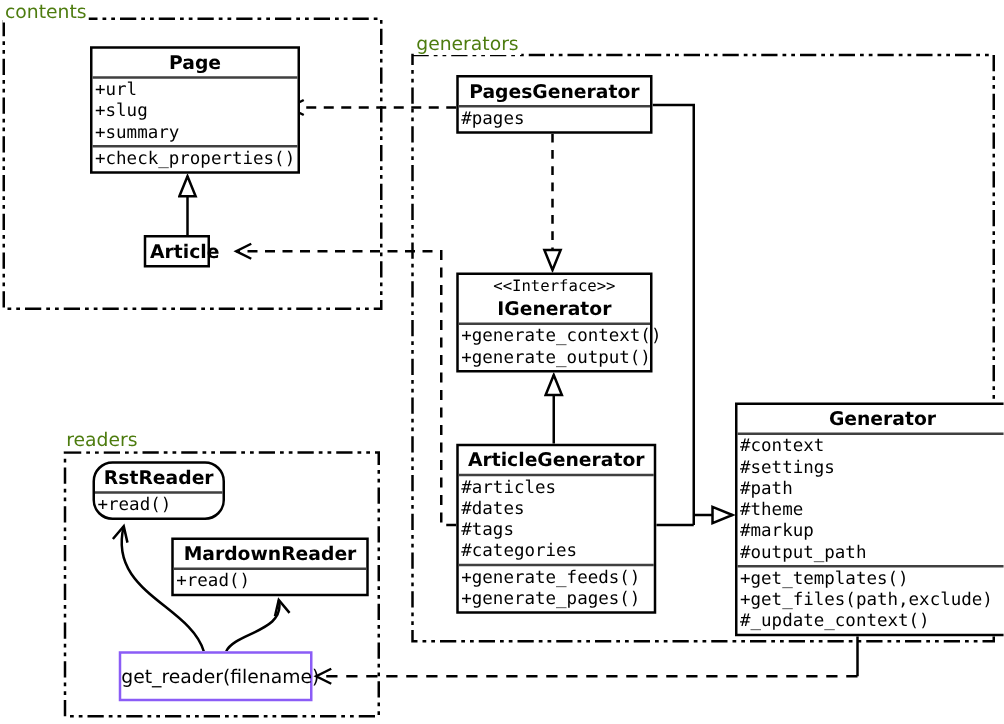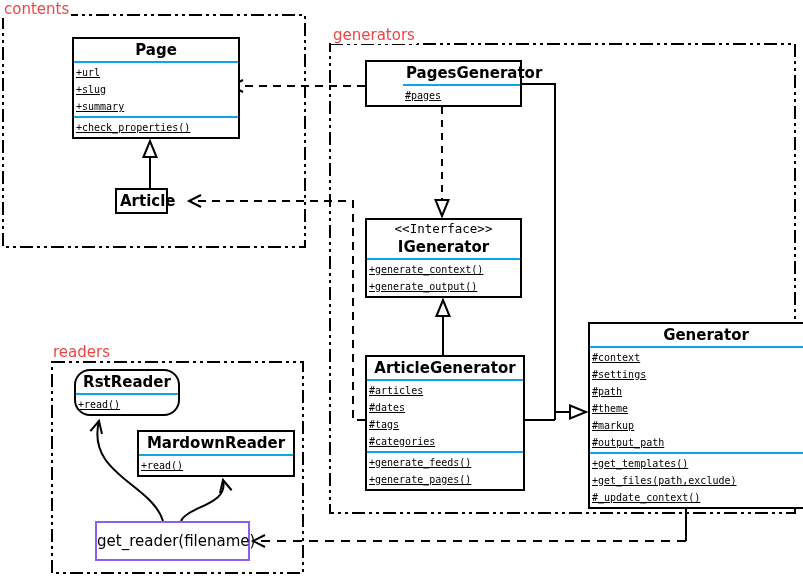--- a/index.html
+++ b/index.html
@@ -1,33 +1,33 @@
 <!DOCTYPE html>
 <html><head>
 <meta charset="utf-8">
 <style>
   html,body{margin:0;padding:0;background:#fff;}
   #stage{position:relative;width:803px;height:579px;background:#ffffff;overflow:hidden;
          font-family:"DejaVu Sans",sans-serif;color:#000;}
   #wires{position:absolute;left:0;top:0;width:803px;height:579px;}
-  .pkg-label{position:absolute;font:15px "DejaVu Sans",sans-serif;color:#ef4444;background:#fff;padding:0 2px;}
+  .pkg-label{position:absolute;font:15px "DejaVu Sans",sans-serif;color:#4d7c0f;background:#fff;padding:0 2px;}
   .cls{position:absolute;background:#fff;border:2px solid #000;box-sizing:border-box;}
   .cls-title{font-family:"DejaVu Sans",sans-serif;font-weight:bold;font-size:15px;line-height:20px;
              text-align:center;padding:1px 3px;}
   .cls-stereotype{font-family:"DejaVu Sans Mono",monospace;font-weight:normal;font-size:12.5px;
              line-height:16px;text-align:center;}
-  .cls-sec{border-top:2px solid #0ea5e9;padding:1px 2px;font-family:"DejaVu Sans Mono",monospace;
-           font-size:10px;line-height:17px;text-decoration:underline;}
+  .cls-sec{border-top:2px solid #404040;padding:1px 2px;font-family:"DejaVu Sans Mono",monospace;
+           font-size:14px;line-height:17px;}
   .cls-line{white-space:nowrap;}
   .plainbox{position:absolute;background:#fff;border:2px solid #8b5cf6;box-sizing:border-box;
             font:15px "DejaVu Sans",sans-serif;text-align:center;}
   
   #box-page{left:72px;top:37px;width:168px;}
   #box-article{left:115px;top:188px;width:53px;}
-  #box-pagesgen{left:365px;top:60px;width:157px;padding-left:36px;}
+  #box-pagesgen{left:365px;top:60px;width:157px;}
   #box-igen{left:365px;top:218px;width:157px;}
   #box-articlegen{left:365px;top:355px;width:160px;}
   #box-generator{left:588px;top:322px;width:236px;}
   #box-rst{left:74px;top:369px;width:106px;border-radius:16px;}
   #box-md{left:137px;top:430px;width:158px;}
   #box-getreader{left:95px;top:521px;width:155px;height:40px;line-height:36px;}
   #lbl-contents{left:2px;top:0px;}
   #lbl-generators{left:331px;top:26px;}
   #lbl-readers{left:51px;top:343px;}
 </style>

